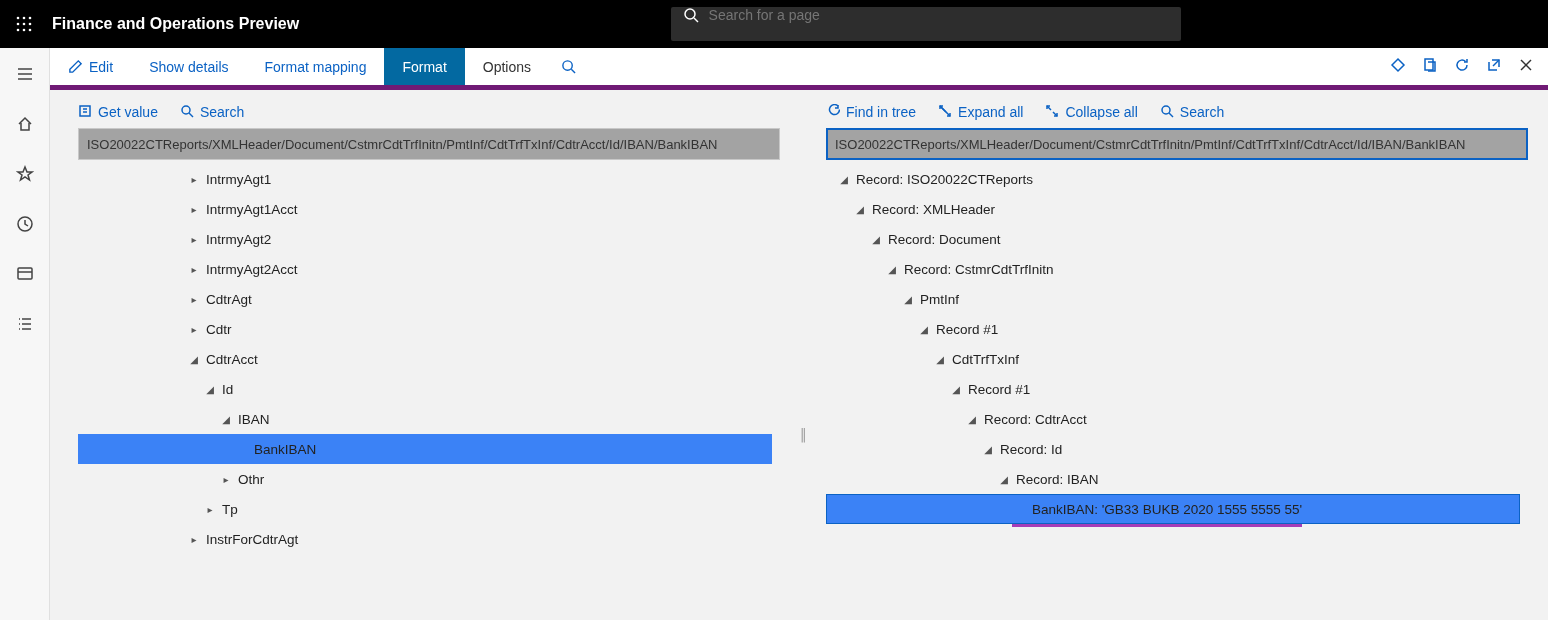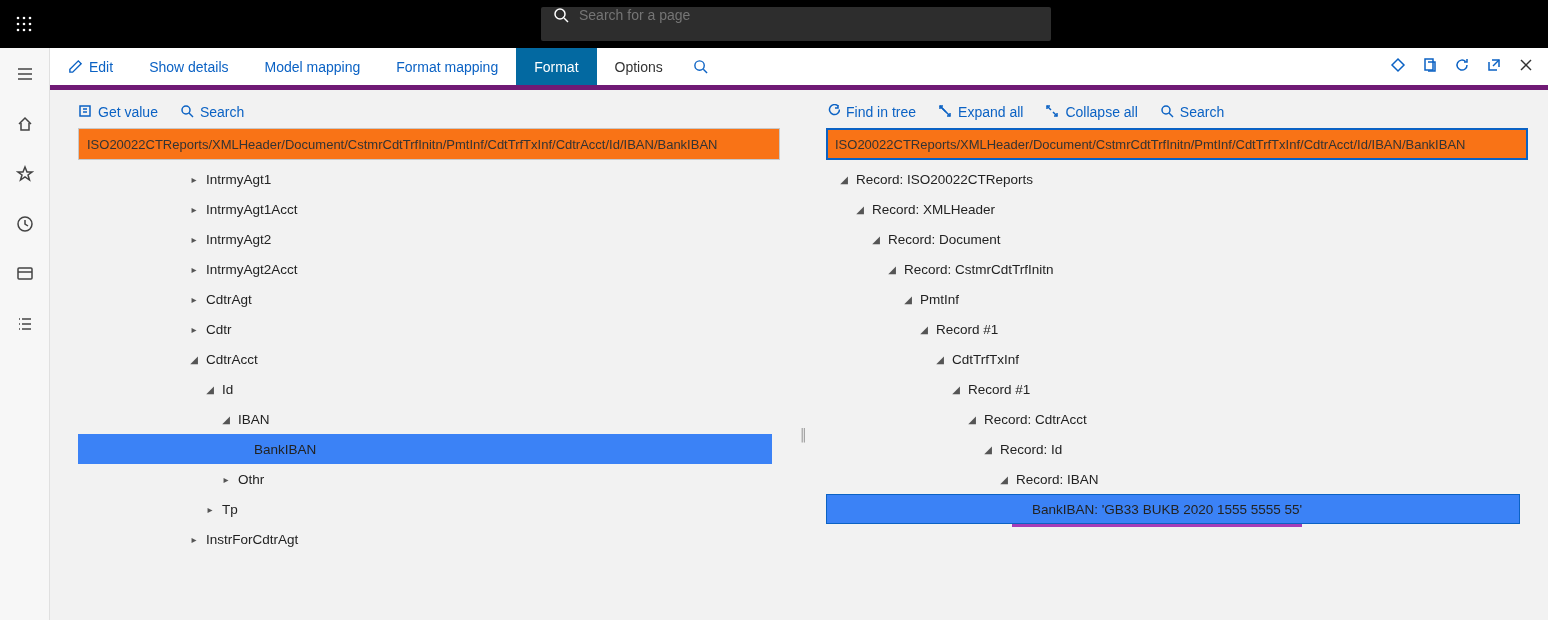--- a/index.html
+++ b/index.html
@@ -36,21 +36,21 @@
 .cmdbar .right-icons .ic.close { color:#333; font-size:20px; }
 
 
 .page { flex:1; padding:14px 20px 0 28px; overflow:hidden; }
 .page-title { font-size:14px; color:#333; margin-bottom:12px; }
 .cols { display:flex; gap:20px; height: calc(100% - 34px); }
 .pane { flex:1; min-width:0; display:flex; flex-direction:column; }
 .pane .actions { display:flex; gap:22px; margin-bottom:8px; }
 .alink { display:flex; align-items:flex-start; gap:6px; font-size:14px; color:#0b62c4; cursor:pointer; }
 .alink svg { stroke:#0b62c4; fill:none; stroke-width:1.5; }
-.pathbox { width:100%; height:32px; border:1px solid #c8c8c8; background:#f97316; padding:4px 8px; font-size:13px; color:#333; outline:none; margin-bottom:4px; }
+.pathbox { width:100%; height:32px; border:1px solid #c8c8c8; background:#a3a3a3; padding:4px 8px; font-size:13px; color:#333; outline:none; margin-bottom:4px; }
 .pathbox.focused { border:1px solid #0b62c4; box-shadow: inset 0 0 0 1px #0b62c4; }
 .divider { width:6px; display:flex; align-items:center; justify-content:center; color:#888; font-size:12px; margin-top:180px; }
 
 
 .tree { flex:1; overflow:hidden; position:relative; }
 .tree-inner { position:absolute; inset:0; overflow-y:auto; padding-right:8px; }
 .node { display:flex; align-items:center; height:30px; font-size:13.5px; color:#222; cursor:default; white-space:nowrap; }
 .node .caret { width:16px; text-align:center; color:#555; font-size:10px; }
 .node .lbl { padding-left:4px; }
 .node.selected { background:#3b82f6; }
@@ -72,20 +72,21 @@
           <circle cx="14" cy="2" r="1.3"></circle>
           <circle cx="2" cy="8" r="1.3"></circle>
           <circle cx="8" cy="8" r="1.3"></circle>
           <circle cx="14" cy="8" r="1.3"></circle>
           <circle cx="2" cy="14" r="1.3"></circle>
           <circle cx="8" cy="14" r="1.3"></circle>
           <circle cx="14" cy="14" r="1.3"></circle>
         </g>
       </svg>
   </div>
+  <div class="title">Finance and Operations Preview</div>
 
   <div class="search-wrap">
     <div class="search">
       <svg width="16" height="16" viewBox="0 0 16 16">
           <circle cx="7" cy="7" r="5"></circle>
           <line x1="11" y1="11" x2="15" y2="15"></line>
         </svg>
       <input placeholder="Search for a page" style="">
     </div>
   </div>
@@ -142,23 +143,20 @@
       <div class="cmd">
           <svg width="15" height="15" viewBox="0 0 16 16">
             <path d="M11 2l3 3L5 14H2v-3z"></path>
           </svg>
           <span>Edit</span>
         </div>
       <div class="cmd">
           <span>Show details</span>
         </div>
       <div class="cmd">
-          <span>Model mapping</span>
-        </div>
-      <div class="cmd">
           <span>Format mapping</span>
         </div>
       <div class="cmd active">
           <span>Format</span>
         </div>
       <div class="cmd plain">
           <span>Options</span>
         </div>
       <div class="cmd" style="padding:0 12px">
           <svg width="15" height="15" viewBox="0 0 16 16">

